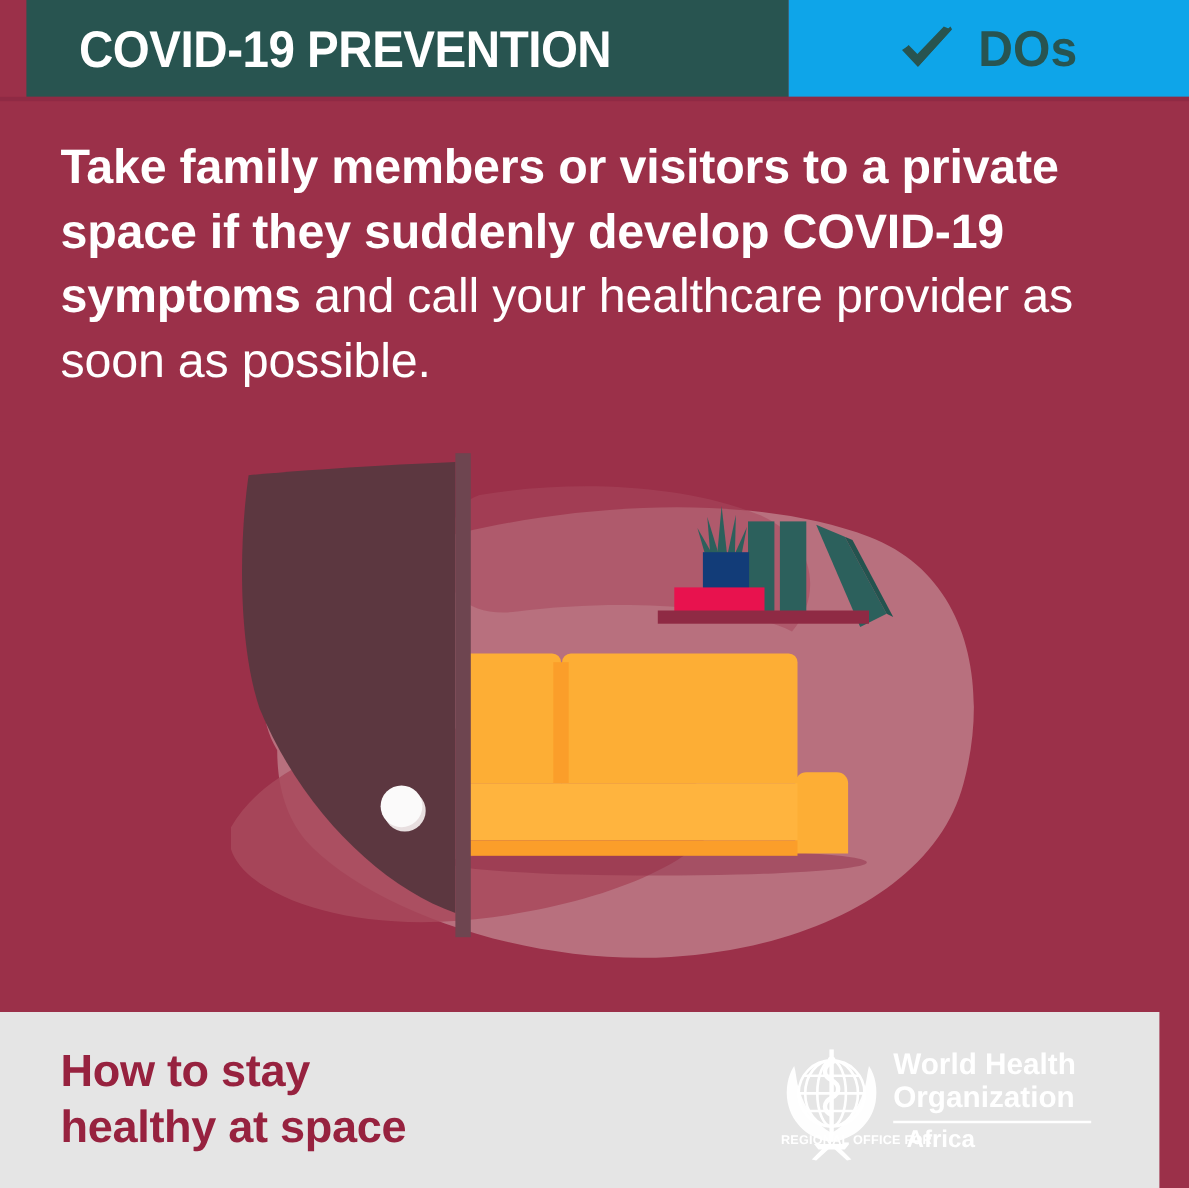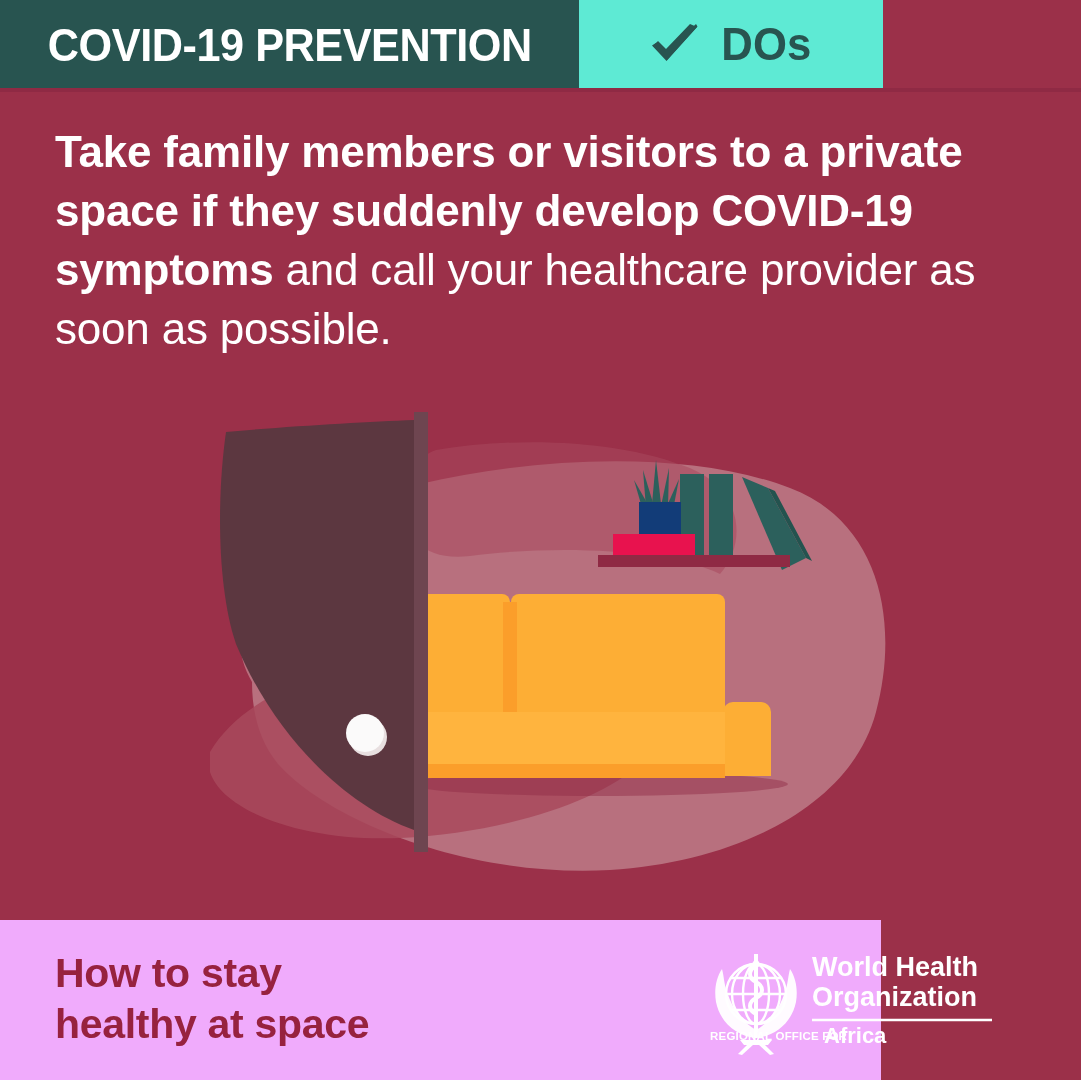--- a/index.html
+++ b/index.html
@@ -12,41 +12,42 @@
   }
   #poster {
     position:relative;
     width:1081px; height:1080px;
     background:#9B3049;
   }
 
   
   #header {
     position:absolute; left:0; top:0;
-    width:883px; height:88px;
+    width:1081px; height:88px;
     display:flex;
+    padding-left:24px;
   }
   #header-title-bar {
     width:709px; height:88px;
     background:#285450;
     display:flex; align-items:center;
   }
   #header-title {
     color:#ffffff;
     font-size:47px;
     font-weight:bold;
     letter-spacing:-0.5px;
     padding-left:52px;
     transform:scaleX(0.92);
     transform-origin:left center;
     white-space:nowrap;
   }
   #header-dos-bar {
     width:372px; height:88px;
-    background:#5eead4;
+    background:#0ea5e9;
     display:flex; align-items:center; justify-content:center;
     gap:18px;
   }
   #check-icon { display:block; width:52px; height:44px; }
   #header-dos-label {
     color:#285450;
     font-size:46px;
     font-weight:bold;
     letter-spacing:0px;
     transform:scaleX(0.95);
@@ -72,22 +73,22 @@
   
   #illustration {
     position:absolute; left:0; top:392px;
     width:1081px; height:528px;
   }
   #illustration svg { display:block; width:1081px; height:528px; }
 
   
   #footer {
     position:absolute; left:0; top:920px;
-    width:881px; height:160px;
-    background:#f0abfc;
+    width:1054px; height:160px;
+    background:#e5e5e5;
   }
   #footer-tagline {
     position:absolute; left:55px; top:28px;
     color:#97223F;
     font-size:41px;
     font-weight:bold;
     line-height:51px;
     letter-spacing:-0.3px;
   }
   #who-logo {

